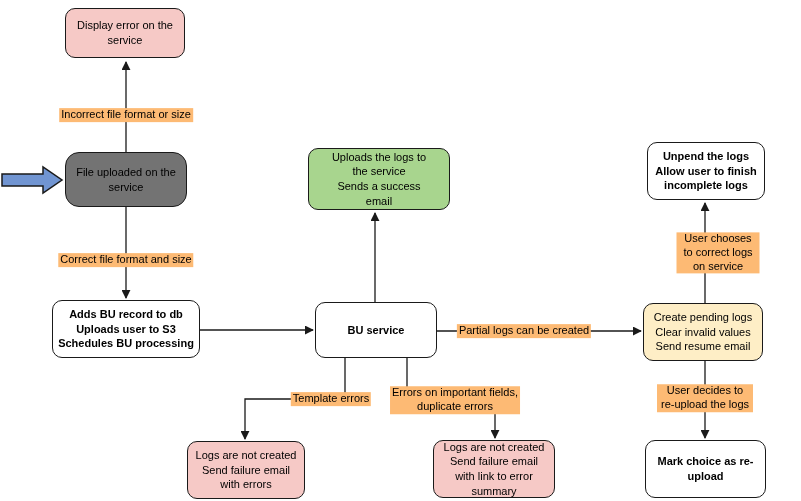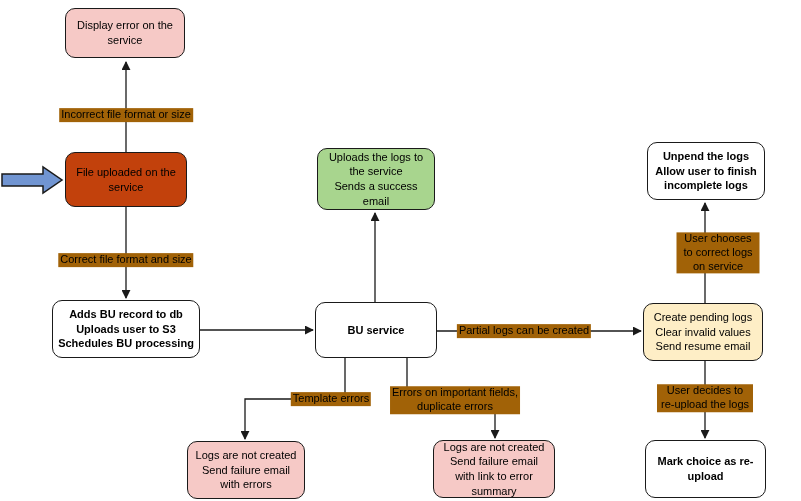--- a/index.html
+++ b/index.html
@@ -17,28 +17,28 @@
     border:1.5px solid #1a1a1a;
     border-radius:10px;
     display:flex;align-items:center;justify-content:center;
     text-align:center;
     color:#000;
     font-size:11px;line-height:1.32;
     padding:14px 3px;
   }
   .node .ntext{white-space:pre-line;}
   .fill-pink{background:#f6c9c6;}
-  .fill-blue{background:#c2410c;}
+  .fill-blue{background:#737373;border-radius:14px;}
   .fill-green{background:#a8d58e;}
   .fill-yellow{background:#feeec6;}
   .fill-white{background:#ffffff;font-weight:bold;}
   .elabel{
     position:absolute;
     transform:translate(-50%,-50%);
-    background:#a16207;
+    background:#fdba74;
     white-space:pre-line;
     text-align:center;
     color:#000;
     font-size:11px;line-height:1.25;
     padding:0 2px;
   }
 </style>
 </head>
 <body>
 
@@ -77,21 +77,21 @@
   <div class="node fill-white" style="left:52px;top:300px;width:148px;height:58px">
     <span class="ntext">Adds BU record to db
 Uploads user to S3
 Schedules BU processing</span>
   </div>
 
   <div class="node fill-white" style="left:315px;top:302px;width:122px;height:56px">
     <span class="ntext">BU service</span>
   </div>
 
-  <div class="node fill-green" style="left:317px;top:148px;width:118px;height:62px">
+  <div class="node fill-green" style="left:308px;top:148px;width:142px;height:62px">
     <span class="ntext">Uploads the logs to
 the service
 Sends a success
 email</span>
   </div>
 
   <div class="node fill-white" style="left:647px;top:142px;width:118px;height:58px">
     <span class="ntext">Unpend the logs
 Allow user to finish
 incomplete logs</span>

